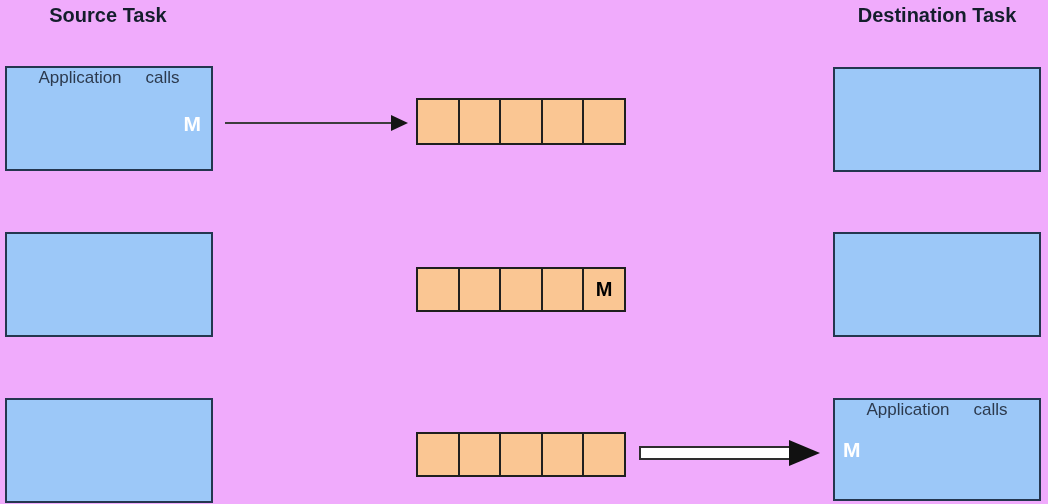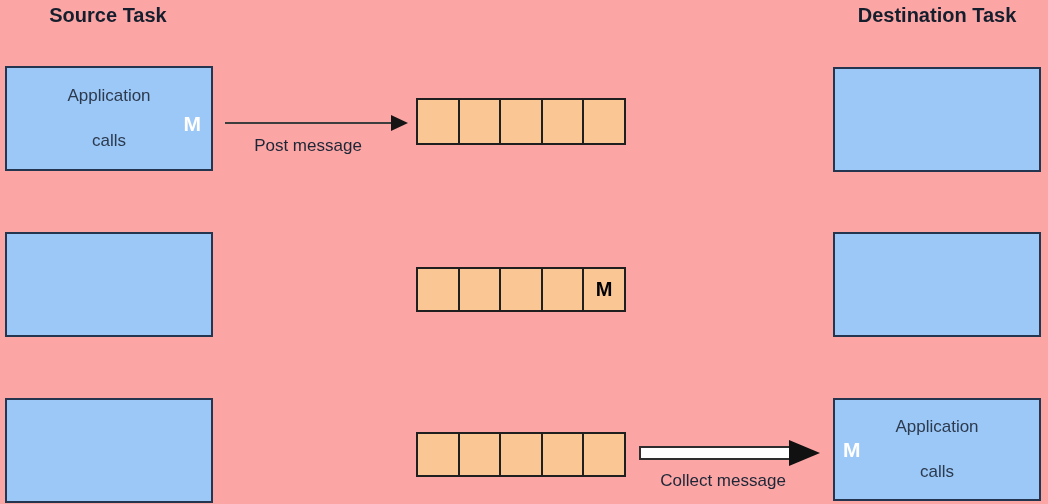--- a/index.html
+++ b/index.html
@@ -1,39 +1,39 @@
 <!DOCTYPE html>
 <html><head>
 <meta charset="utf-8">
 <style>
   html,body { margin:0; padding:0; background:#fff; }
   .canvas {
     position:relative;
     width:1048px; height:504px;
-    background:#fca5a5;
+    background:#f0abfc;
     font-family:"Liberation Sans","DejaVu Sans",sans-serif;
     overflow:hidden;
   }
   .hdr {
     position:absolute; top:4px;
     transform:translateX(-50%);
     font-weight:bold; font-size:20px;
     color:#141e2c; white-space:nowrap;
   }
   .task-box {
     position:absolute;
     width:208px; height:105px;
     background:#9CC8F8;
     border:2px solid #24364F;
     box-sizing:border-box;
   }
   .task-content {
     width:100%; height:100%;
-    display:flex; flex-direction:column;
-    align-items:center; justify-content:center;
+    display:flex; flex-direction:row;
+    justify-content:center;
     color:#2c3a4e; font-size:17px; line-height:1.18;gap:24px;
   }
   .code {
     font-family:"DejaVu Sans Mono","Liberation Mono",monospace;
     font-weight:bold; color:#000;
     font-size:14.5px; margin-top:4px; white-space:nowrap;
   }
   .marker {
     position:absolute;
     color:#ffffff; font-weight:bold; font-size:21px;
@@ -101,21 +101,20 @@
   <div class="task-box" style="left:5px; top:66px;">
     <div class="task-content">
       <span>Application</span>
       <span>calls</span>
     </div>
     <span class="marker" style="right:10px; top:44px;">M</span>
   </div>
 
   <div class="arrow-line"></div>
   <div class="arrow-head-solid"></div>
-  <div class="flow-label" style="left:308px; top:136px;">Post message</div>
 
   <div class="queue" style="top:98px; height:47px;">
     <div class="qcell"></div>
     <div class="qcell"></div>
     <div class="qcell"></div>
     <div class="qcell"></div>
     <div class="qcell"></div>
   </div>
 
   <div class="task-box" style="left:833px; top:67px;"></div>
@@ -137,21 +136,20 @@
   <div class="queue" style="top:432px; height:45px;">
     <div class="qcell"></div>
     <div class="qcell"></div>
     <div class="qcell"></div>
     <div class="qcell"></div>
     <div class="qcell"></div>
   </div>
 
   <div class="hollow-arrow-body"></div>
   <div class="hollow-arrow-head"></div>
-  <div class="flow-label" style="left:723px; top:471px;">Collect message</div>
 
   <div class="task-box" style="left:833px; top:398px; height:103px;">
     <div class="task-content">
       <span>Application</span>
       <span>calls</span>
     </div>
     <span class="marker" style="left:8px; top:38px;">M</span>
   </div>
 
 </div>

